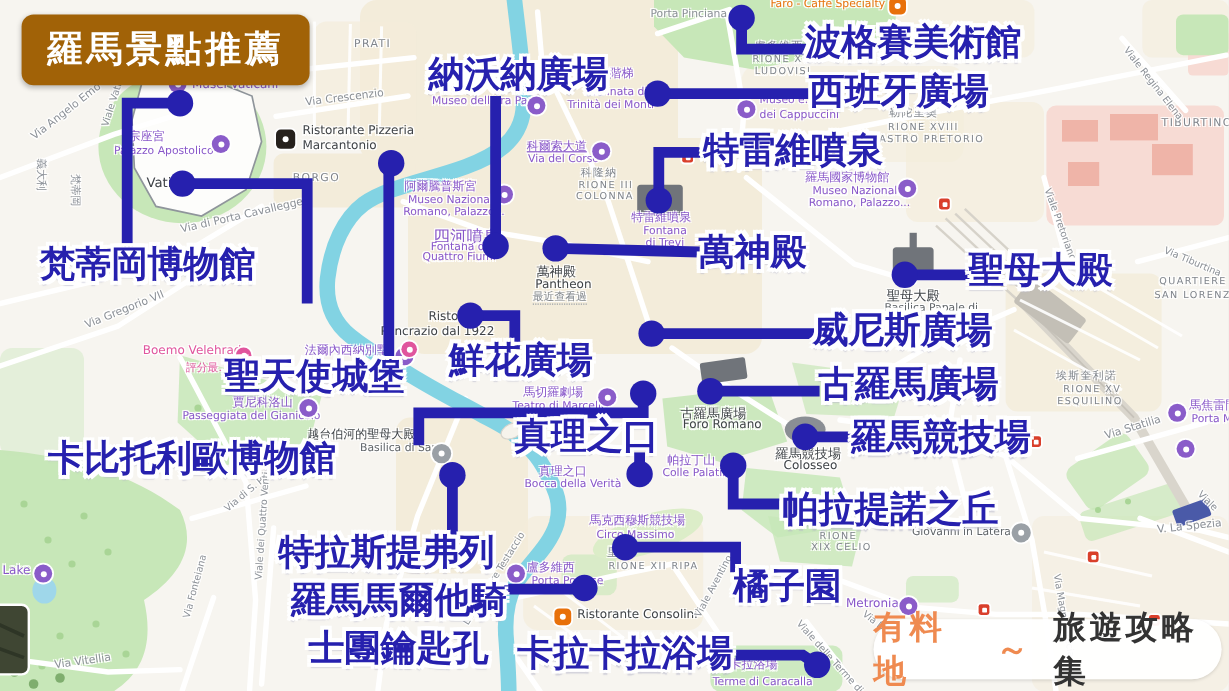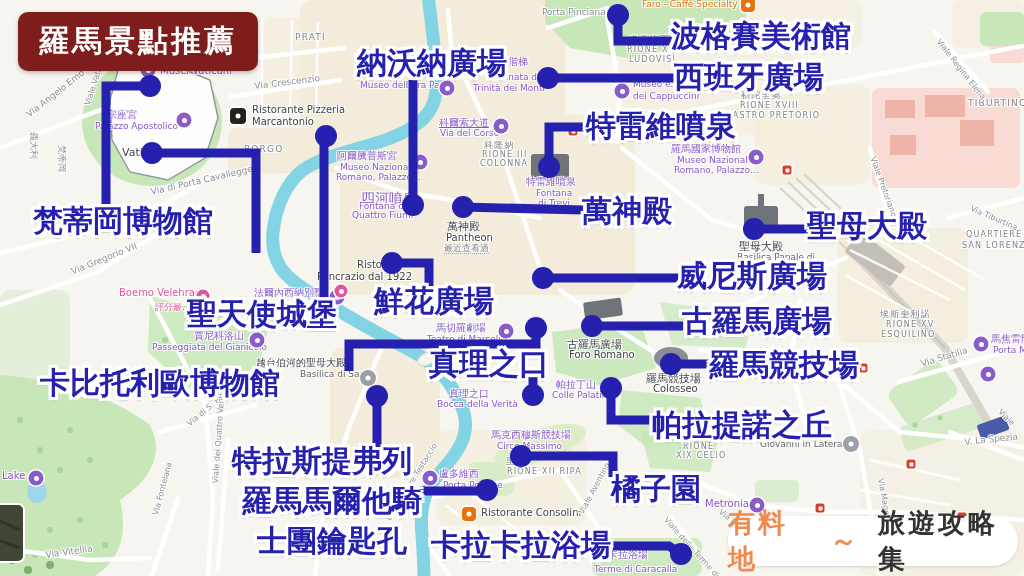--- a/index.html
+++ b/index.html
@@ -30,21 +30,21 @@
   .poi-icon::after{content:"";position:absolute;left:50%;top:50%;width:5px;height:5px;
     transform:translate(-50%,-50%);background:#fff;border-radius:50%;}
   .ic-red::after{width:4px;height:4px;border-radius:1px;}
 
   
   .attr-label{position:absolute;font-weight:900;font-size:30px;line-height:1;white-space:nowrap;
     color:#2620ae;letter-spacing:0px;
     text-shadow:-3px -3px 0 #fff,3px -3px 0 #fff,-3px 3px 0 #fff,3px 3px 0 #fff,
                 -3px 0 0 #fff,3px 0 0 #fff,0 -3px 0 #fff,0 3px 0 #fff,0 4px 1px rgba(180,180,200,.55);}
 
-  .title-badge{position:absolute;left:18px;top:12px;background:#7f1d1d;color:#fff;
+  .title-badge{position:absolute;left:18px;top:12px;background:#a16207;color:#fff;
     border-radius:10px;padding:9px 21px;font-size:30px;font-weight:900;letter-spacing:3px;
     box-shadow:0 2px 4px rgba(0,0,0,.25);}
 
   .brand-pill{position:absolute;left:728px;top:516px;width:290px;height:50px;background:rgba(255,255,255,.95);
     border-radius:26px;display:flex;align-items:center;justify-content:space-between;gap:18px;
     font-weight:900;font-size:27px;letter-spacing:3px;box-shadow:0 1px 3px rgba(0,0,0,.15);}
   .brand-left,.brand-tilde{color:#ef8a50;}
   .brand-right{color:#333;}
 
   .attribution{position:absolute;right:0;bottom:0;height:13px;padding:1px 8px 0 10px;background:rgba(255,255,255,.78);

